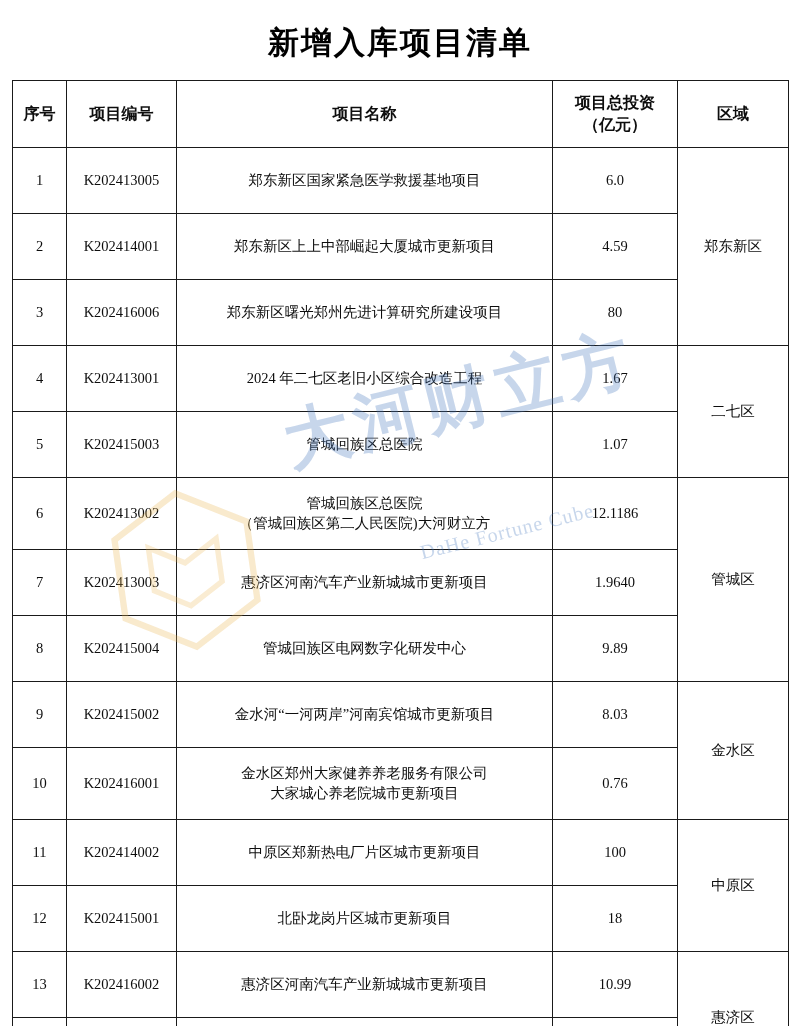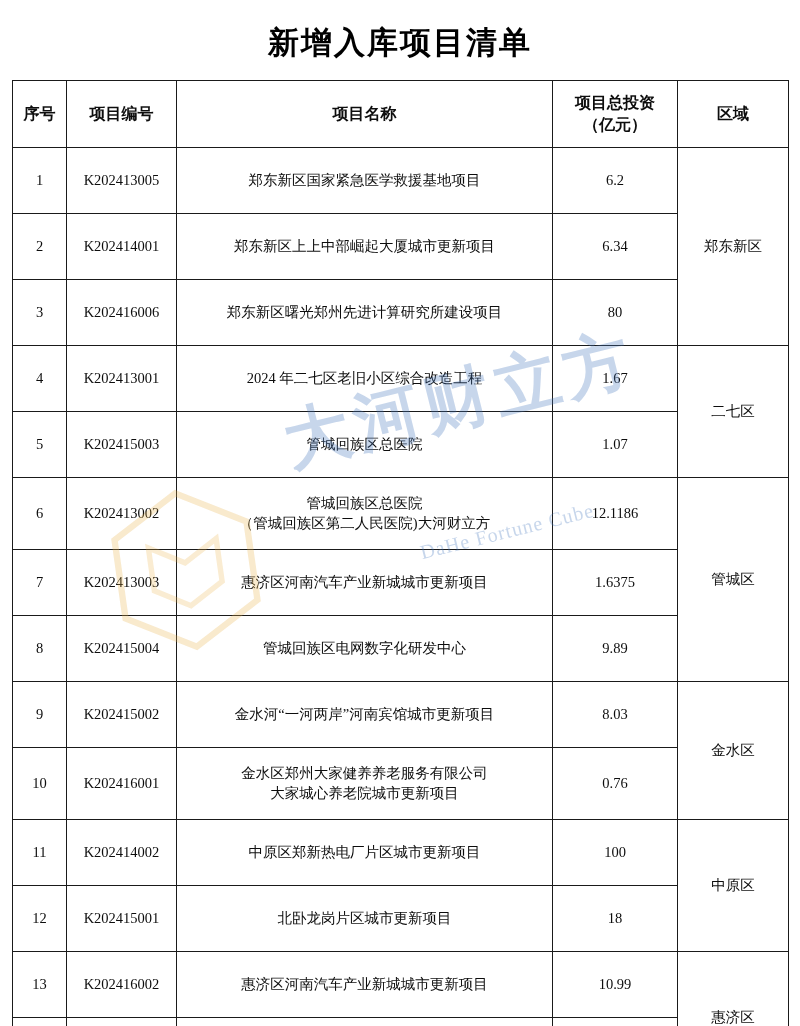--- a/index.html
+++ b/index.html
@@ -144,28 +144,28 @@
             <span>（亿元）</span>
           </th>
           <th>区域</th>
         </tr>
       </thead>
       <tbody id="table-body">
           <tr class="row-h1">
             <td class="seq">1</td>
             <td class="code">K202413005</td>
             <td class="name">郑东新区国家紧急医学救援基地项目</td>
-            <td class="amt">6.2</td>
+            <td class="amt">6.0</td>
             <td class="area" rowspan="3">郑东新区</td>
           </tr>
           <tr class="row-h1">
             <td class="seq">2</td>
             <td class="code">K202414001</td>
             <td class="name">郑东新区上上中部崛起大厦城市更新项目</td>
-            <td class="amt">6.34</td>
+            <td class="amt">4.59</td>
           </tr>
           <tr class="row-h1">
             <td class="seq">3</td>
             <td class="code">K202416006</td>
             <td class="name">郑东新区曙光郑州先进计算研究所建设项目</td>
             <td class="amt">80</td>
           </tr>
           <tr class="row-h1">
             <td class="seq">4</td>
             <td class="code">K202413001</td>
@@ -186,21 +186,21 @@
               <div>管城回族区总医院</div>
               <div>（管城回族区第二人民医院)大河财立方</div>
             </td>
             <td class="amt">12.1186</td>
             <td class="area" rowspan="3">管城区</td>
           </tr>
           <tr class="row-h1">
             <td class="seq">7</td>
             <td class="code">K202413003</td>
             <td class="name">惠济区河南汽车产业新城城市更新项目</td>
-            <td class="amt">1.6375</td>
+            <td class="amt">1.9640</td>
           </tr>
           <tr class="row-h1">
             <td class="seq">8</td>
             <td class="code">K202415004</td>
             <td class="name">管城回族区电网数字化研发中心</td>
             <td class="amt">9.89</td>
           </tr>
           <tr class="row-h1">
             <td class="seq">9</td>
             <td class="code">K202415002</td>

